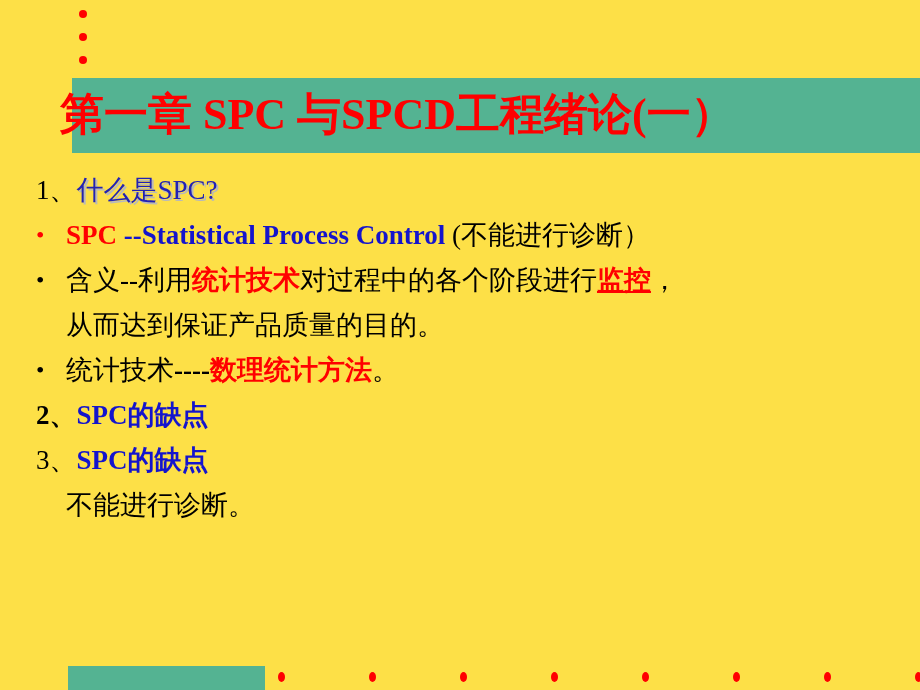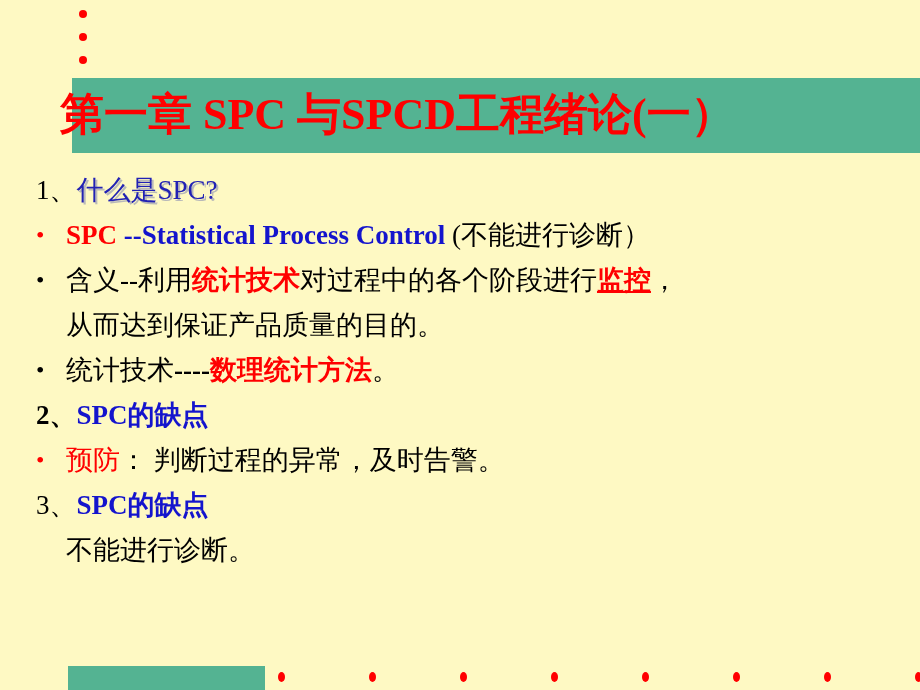--- a/index.html
+++ b/index.html
@@ -13,21 +13,21 @@
     font-family: "Liberation Serif", "DejaVu Serif", serif;
     overflow: hidden;
     position: relative;
   }
 
   #slide {
     position: absolute;
     left: 0; top: 0;
     width: 920px;
     height: 690px;
-    background: #fef9c3;
+    background: #fde047;
   }
 
   
   .dot {
     position: absolute;
     width: 8px;
     height: 8px;
     background: #ff0000;
     border-radius: 50%;
   }
@@ -167,23 +167,20 @@
     <div class="cont-line">从而达到保证产品质量的目的。</div>
 
     <div class="line bullet-line black-bullet">
       <span class="t-black">统计技术</span><span class="t-black t-bold">----</span><span class="t-red t-bold t-sans">数理统计方法</span><span class="t-black">。</span>
     </div>
 
     <div class="line num-line">
       <span class="t-black t-bold">2、</span><span class="t-blue t-bold">SPC的缺点</span>
     </div>
 
-    <div class="line bullet-line">
-      <span class="t-red">预防</span><span class="t-black">： 判断过程的异常，及时告警。</span>
-    </div>
 
     <div class="line num-line">
       <span class="t-black">3、</span><span class="t-blue t-bold">SPC的缺点</span>
     </div>
 
     <div class="cont-line">不能进行诊断。</div>
 
   </div>
 
   <div id="footer-bar"></div>

